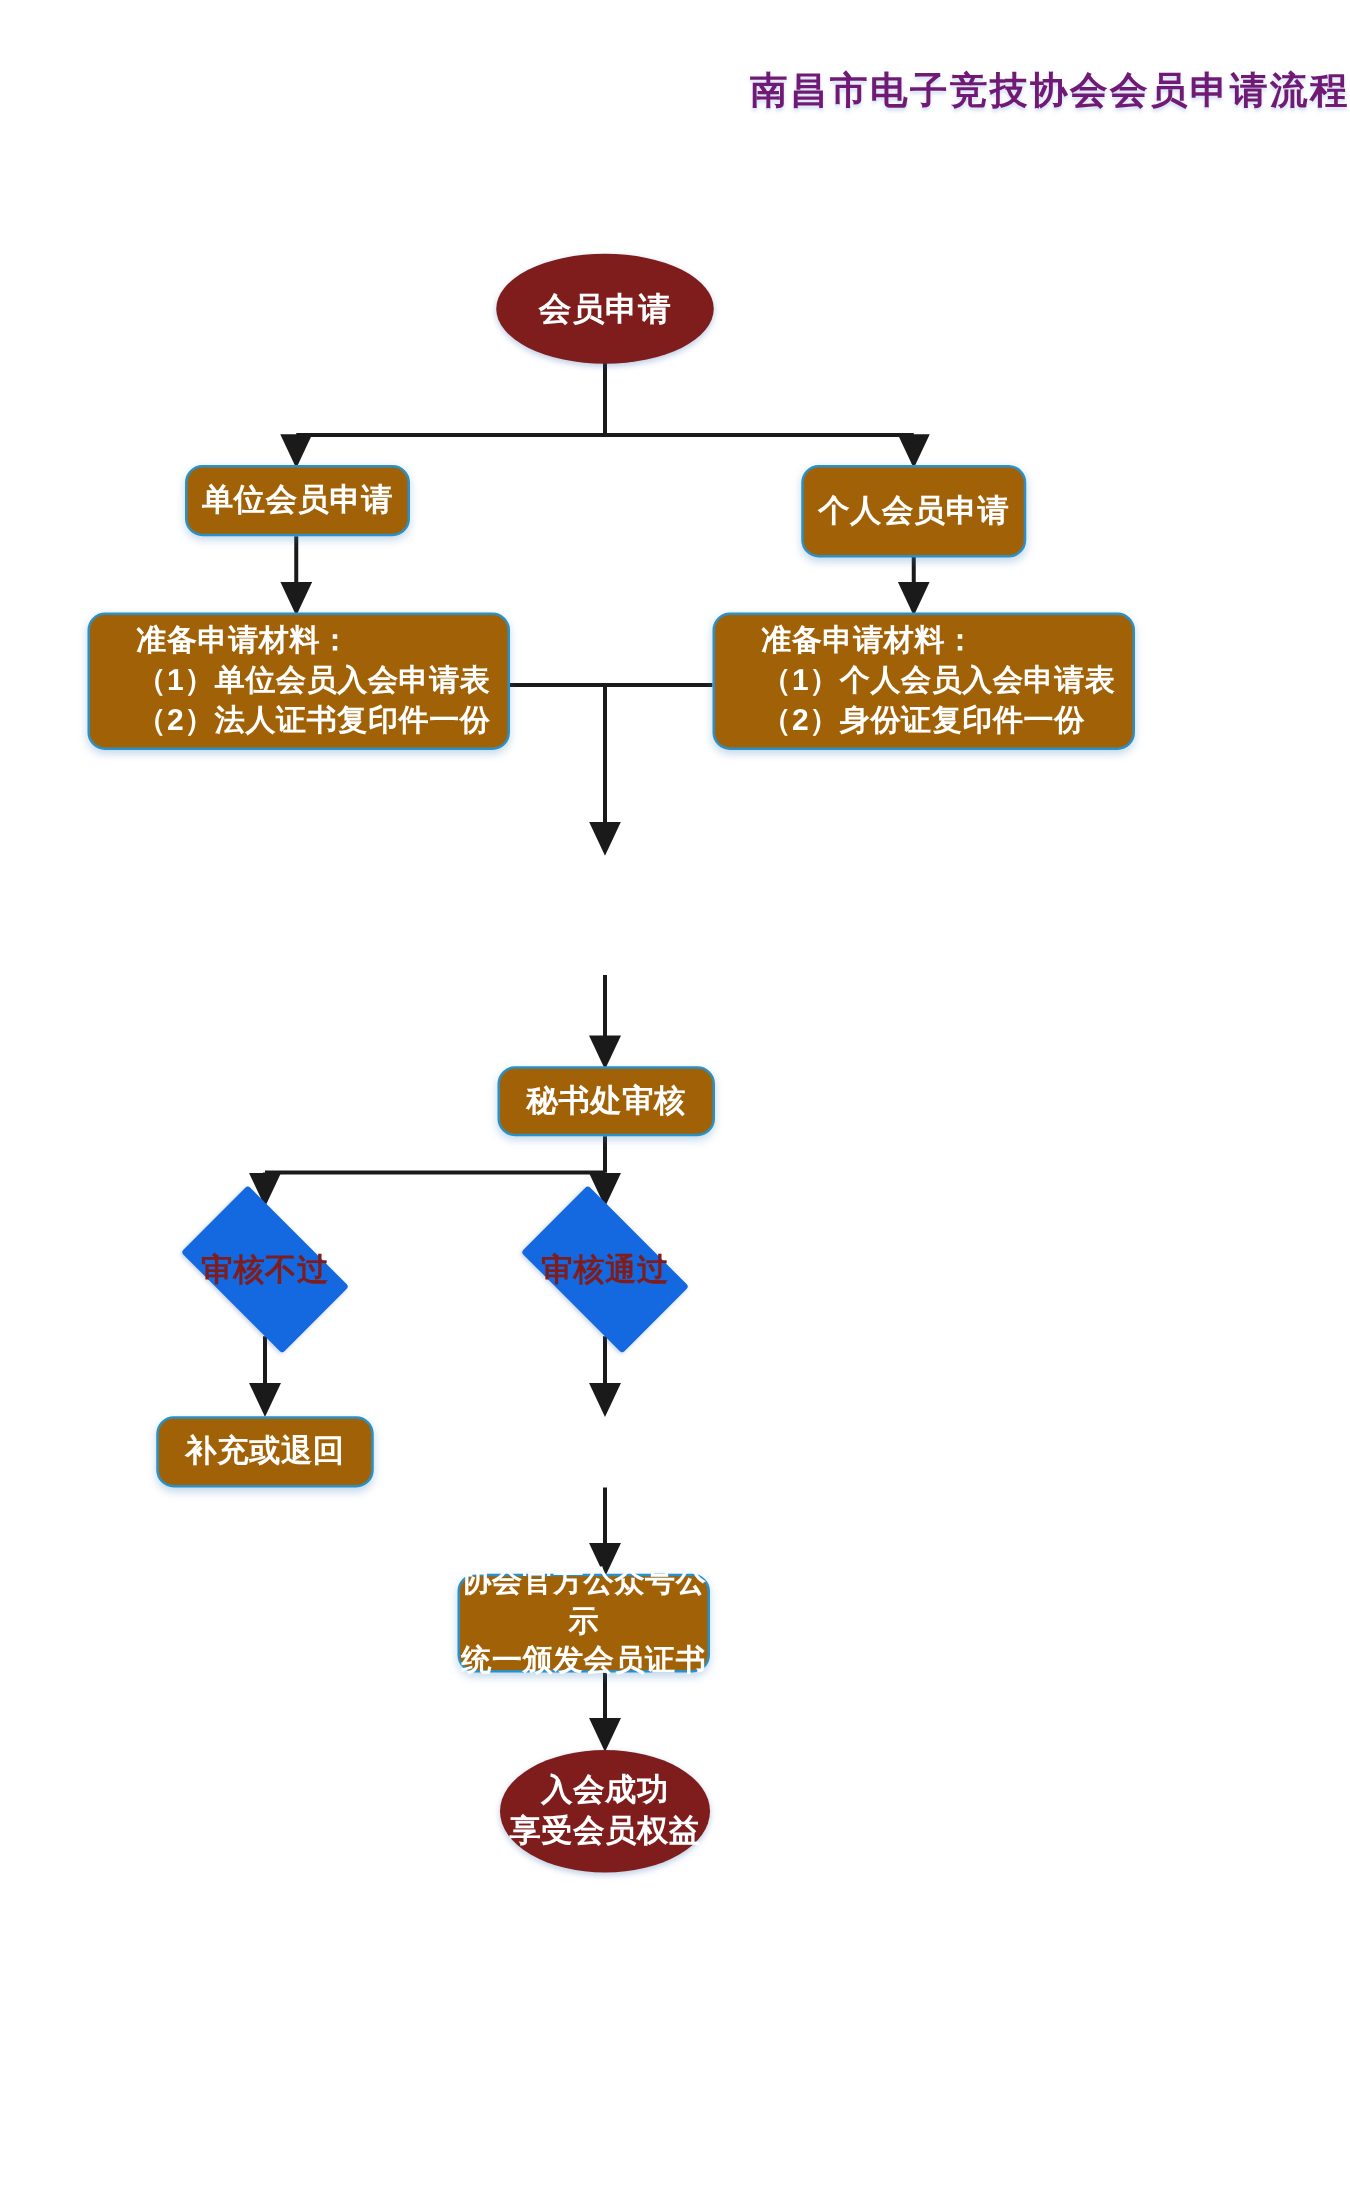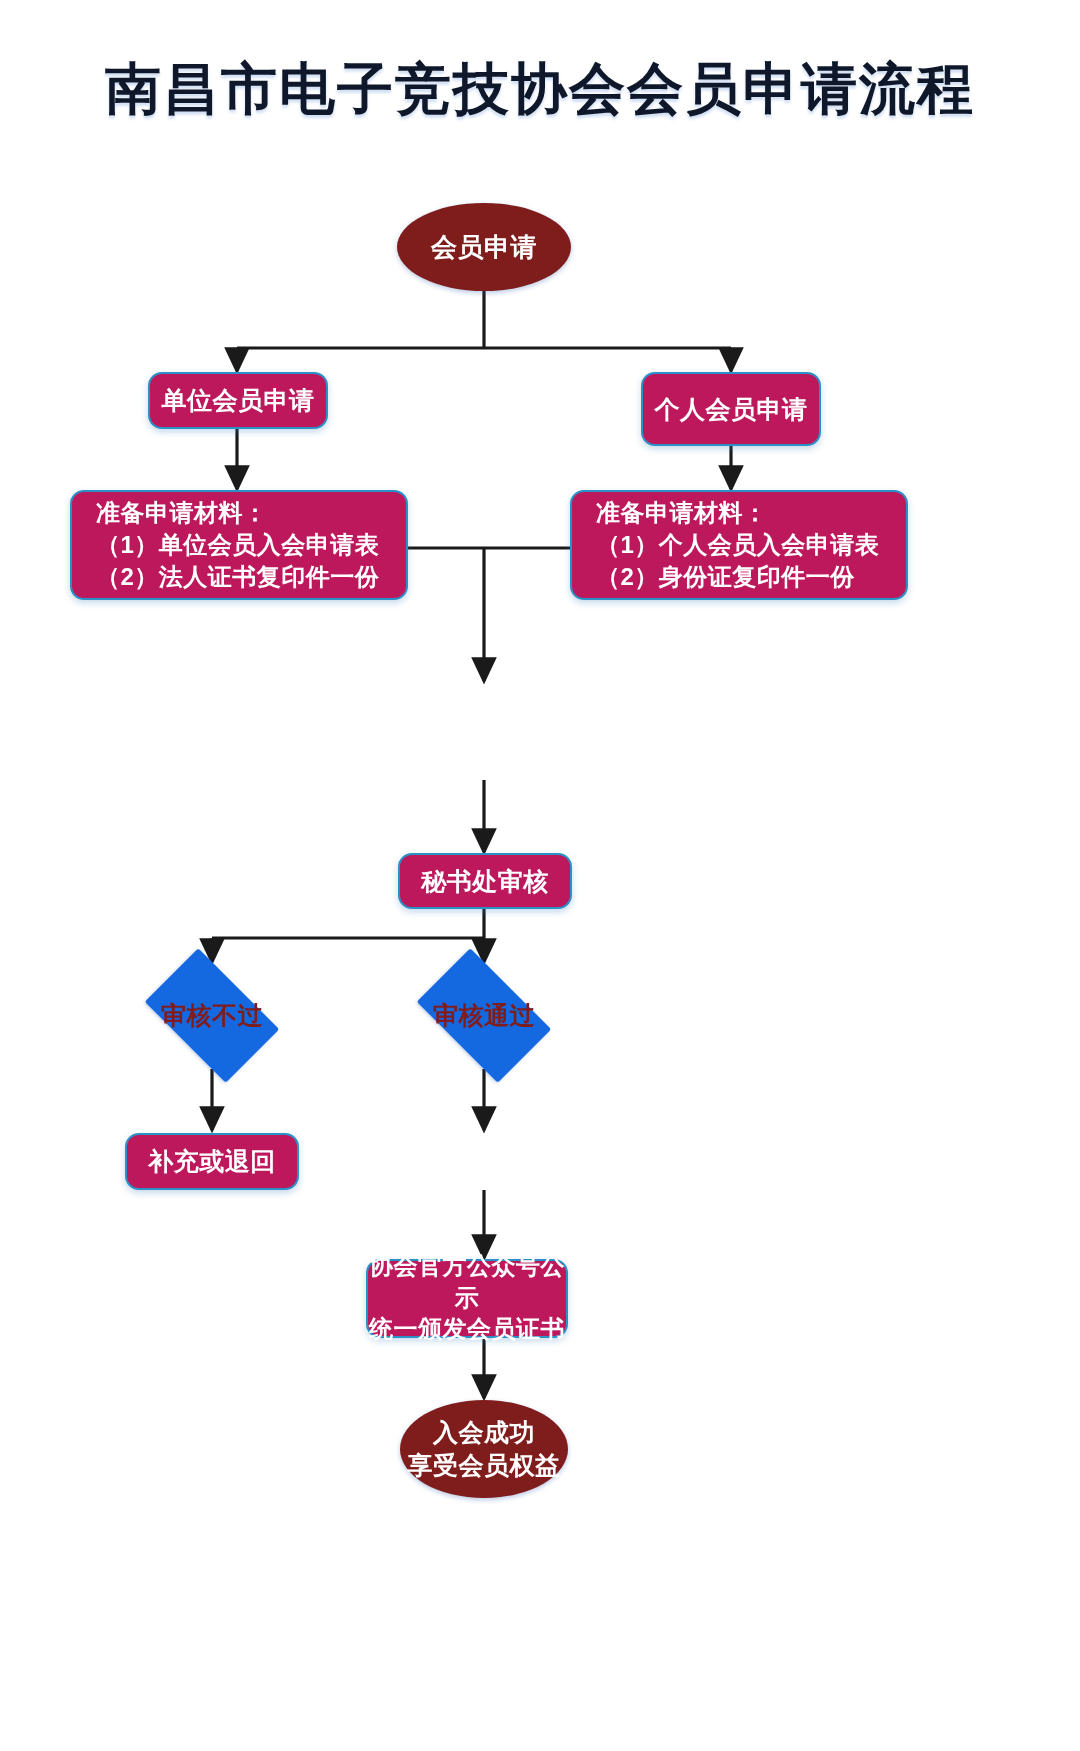--- a/index.html
+++ b/index.html
@@ -41,49 +41,49 @@
     z-index: 3;
     white-space: pre-line;
   }
 
   
   .title {
     position: absolute;
     left: 0;
     top: 52px;
     width: 1080px;
-    text-align: center;
-    font-size: 56px;
+    text-align: right;
+    font-size: 30px;
     font-weight: bold;
-    color: #0f172a;
+    color: #701a75;
     letter-spacing: 2px;
     text-shadow: 0 3px 3px rgba(120,160,220,0.35);
     z-index: 4;
   }
 
   
   .term {
     background: #7f1d1d;
     border-radius: 50%;
     font-size: 26px;
     box-shadow: 0 2px 5px rgba(40,90,170,0.32);
   }
 
   
   .proc {
-    background: #be185d;
+    background: #a16207;
     border: 2px solid #2B90C6;
     border-radius: 14px;
     font-size: 25px;
     box-shadow: 0 3px 7px rgba(60,130,190,0.30);
   }
   .proc.left-text {
     justify-content: flex-start;
     text-align: left;
-    padding-left: 24px;
+    padding-left: 37px;
   }
 
   
   .diamond-wrap {
     position: absolute;
     z-index: 3;
   }
   .diamond-shape {
     position: absolute;
     left: 0;

